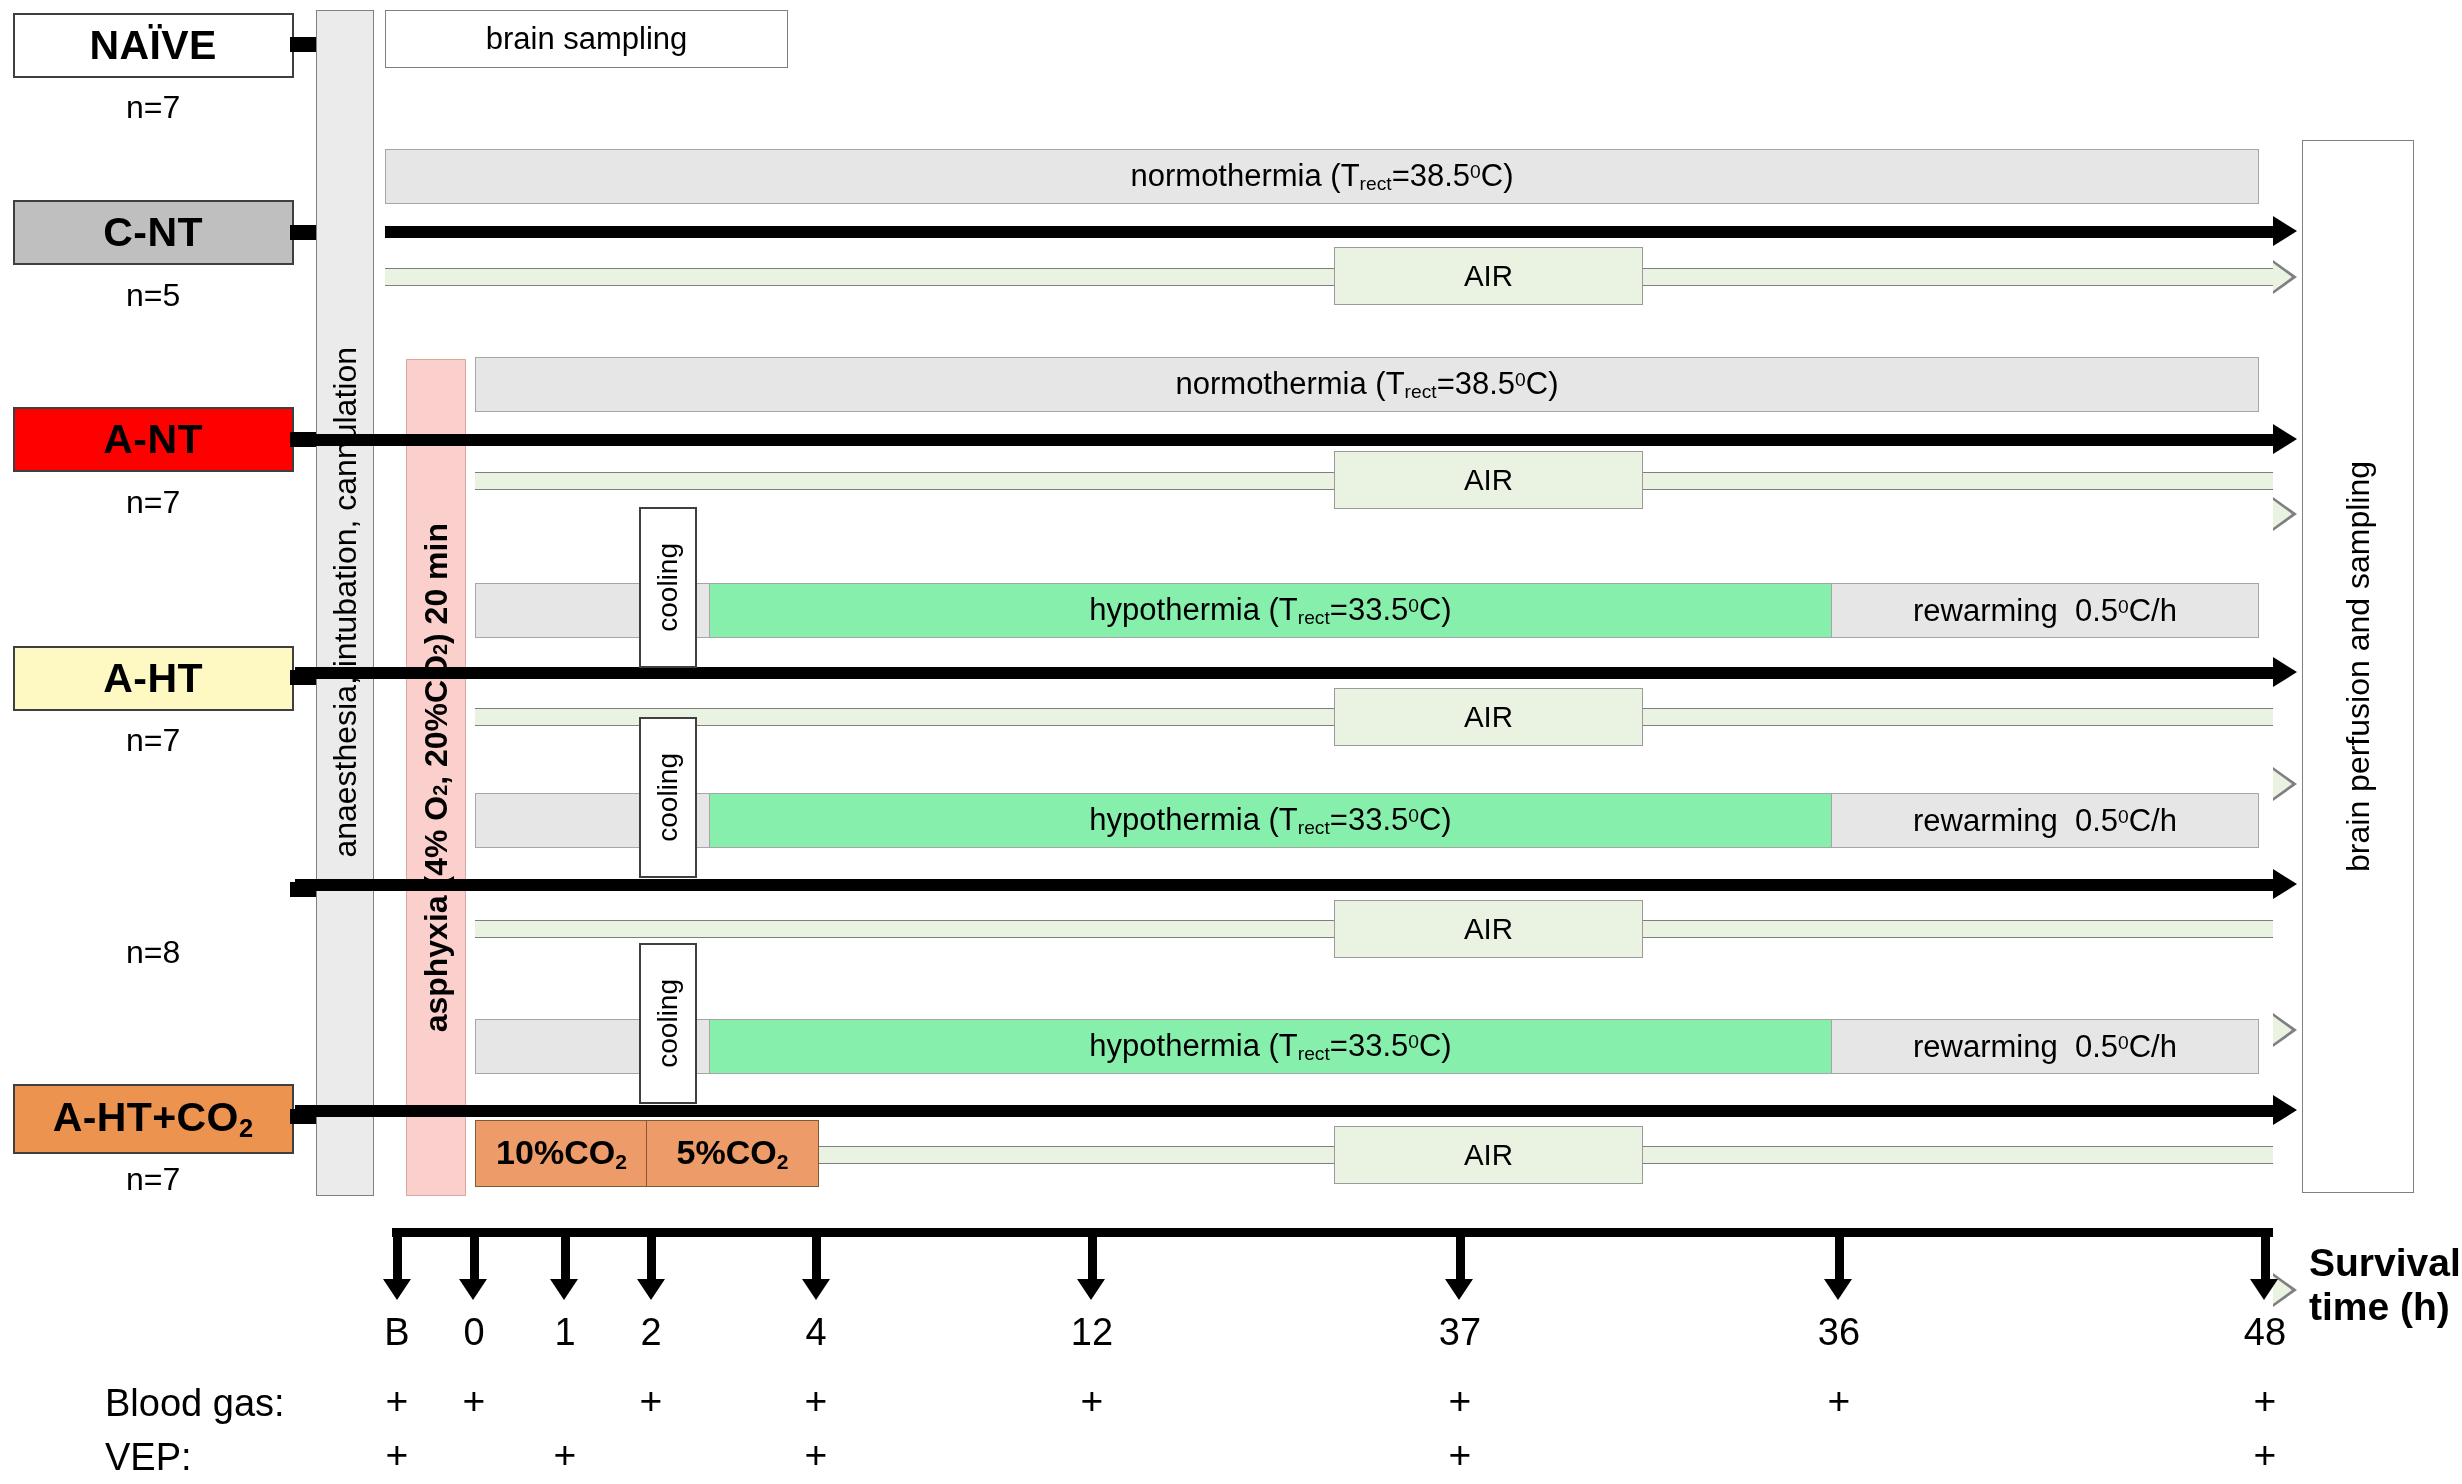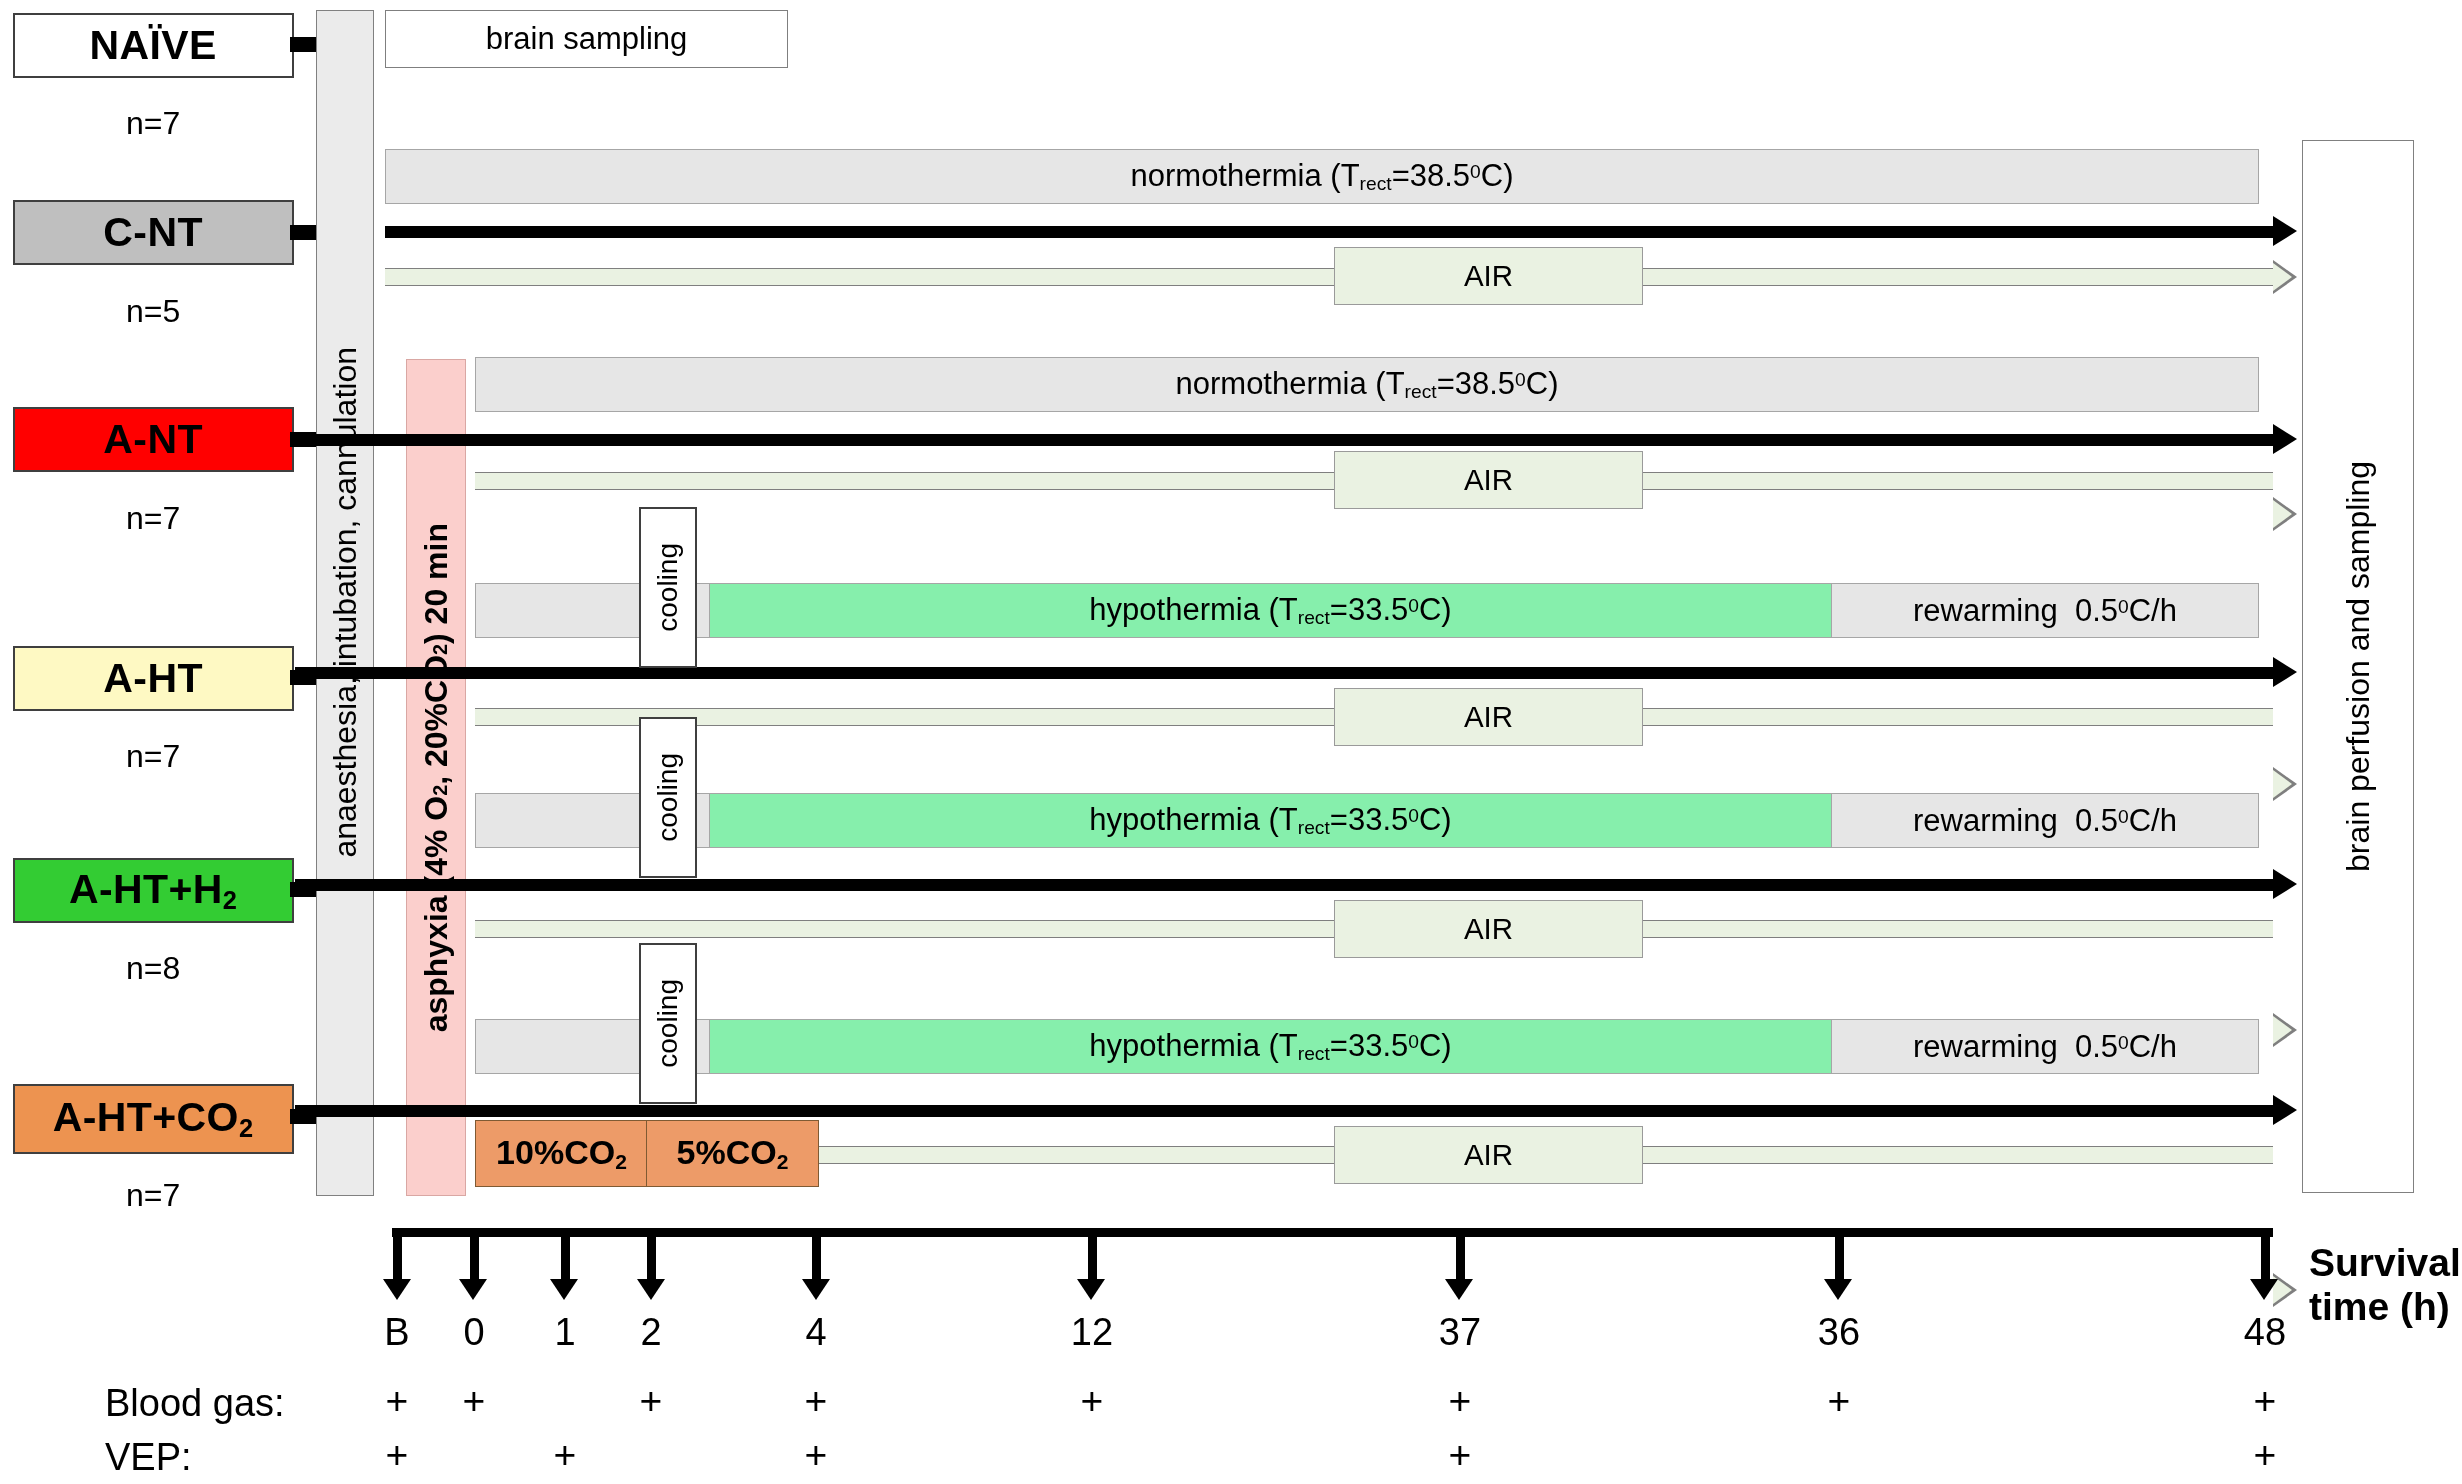--- a/index.html
+++ b/index.html
@@ -8,21 +8,21 @@
   .abs{position:absolute;box-sizing:border-box;}
 
   
   .grp-box{
     border:2.1px solid #3f3f3f;
     display:flex;align-items:center;justify-content:center;
     font-weight:bold;font-size:41px;letter-spacing:0.4px;
     line-height:1;
   }
   .grp-n{
-    font-size:32px;text-align:center;line-height:1;margin-top:16px;
+    font-size:32px;text-align:center;line-height:1;
   }
   .stub{background:#000;}
 
   
   .vbox{
     border:1.4px solid #808080;
     display:flex;align-items:center;justify-content:center;
   }
   .vtext{
     writing-mode:vertical-rl;transform:rotate(180deg);
@@ -117,23 +117,20 @@
   </div>
   <div class="abs grp-n" style="left:12.6px;top:486px;width:281px;">n=7</div>
   <div class="abs stub" style="left:290px;top:432px;width:46px;height:15.4px;"></div>
 
   <div class="abs grp-box" style="left:12.6px;top:646px;width:281px;height:65px;background:#fef9c3;">
     <span>A-HT</span>
   </div>
   <div class="abs grp-n" style="left:12.6px;top:724px;width:281px;">n=7</div>
   <div class="abs stub" style="left:290px;top:670px;width:46px;height:15.4px;"></div>
 
-  <div class="abs grp-box" style="left:12.6px;top:858px;width:281px;height:65px;background:#33cc33;">
-    <span><span>A-HT+H</span><sub>2</sub></span>
-  </div>
   <div class="abs grp-n" style="left:12.6px;top:936px;width:281px;">n=8</div>
   <div class="abs stub" style="left:290px;top:882px;width:46px;height:15.4px;"></div>
 
   <div class="abs grp-box" style="left:12.6px;top:1084px;width:281px;height:70px;background:#ed9350;">
     <span><span>A-HT+CO</span><sub>2</sub></span>
   </div>
   <div class="abs grp-n" style="left:12.6px;top:1163px;width:281px;">n=7</div>
   <div class="abs stub" style="left:290px;top:1109px;width:46px;height:15.4px;"></div>
 
   <div class="abs vbox" style="left:316px;top:9.8px;width:58px;height:1186px;background:#ebebeb;">

